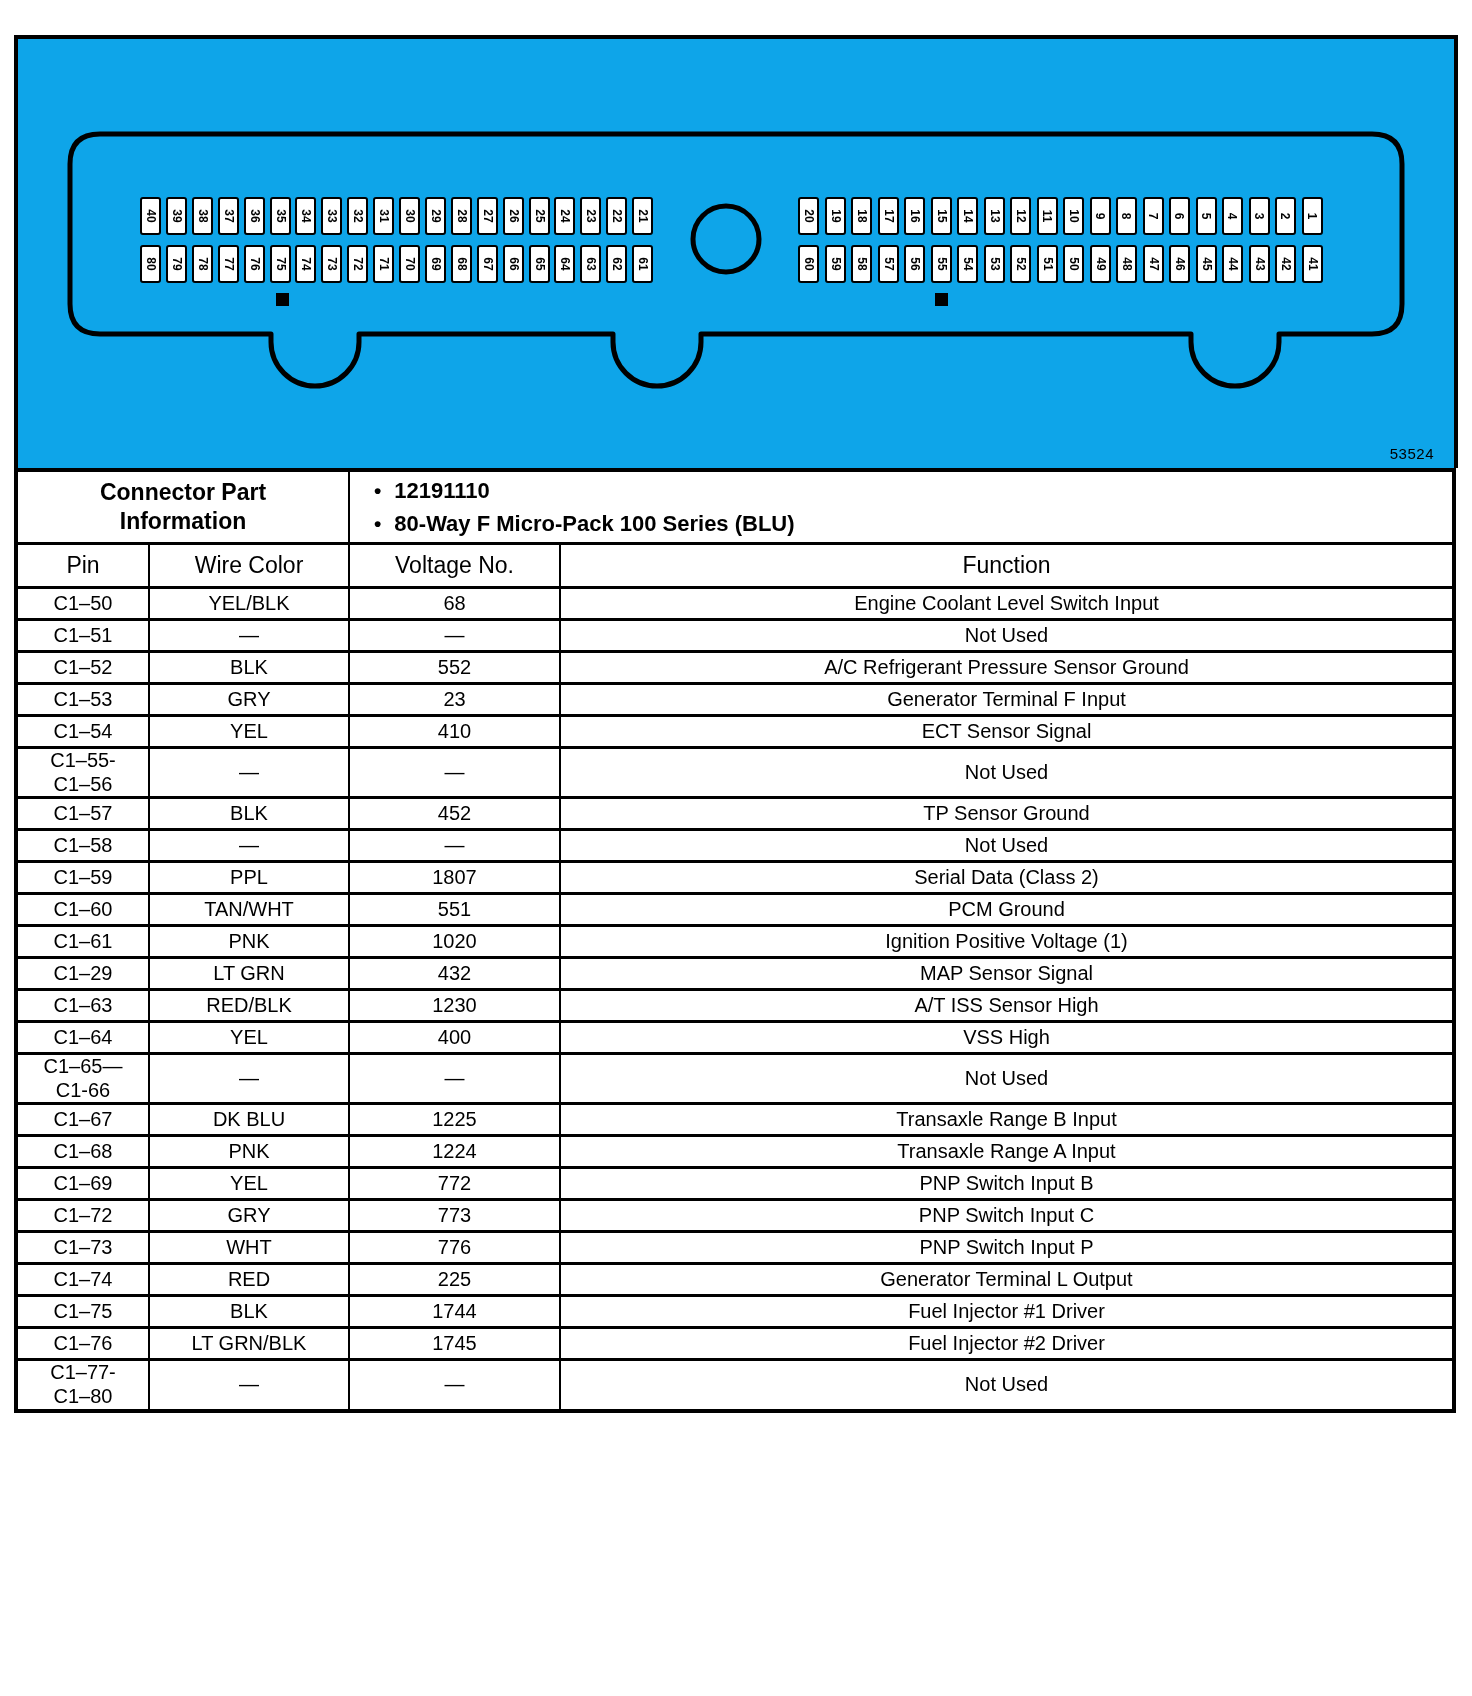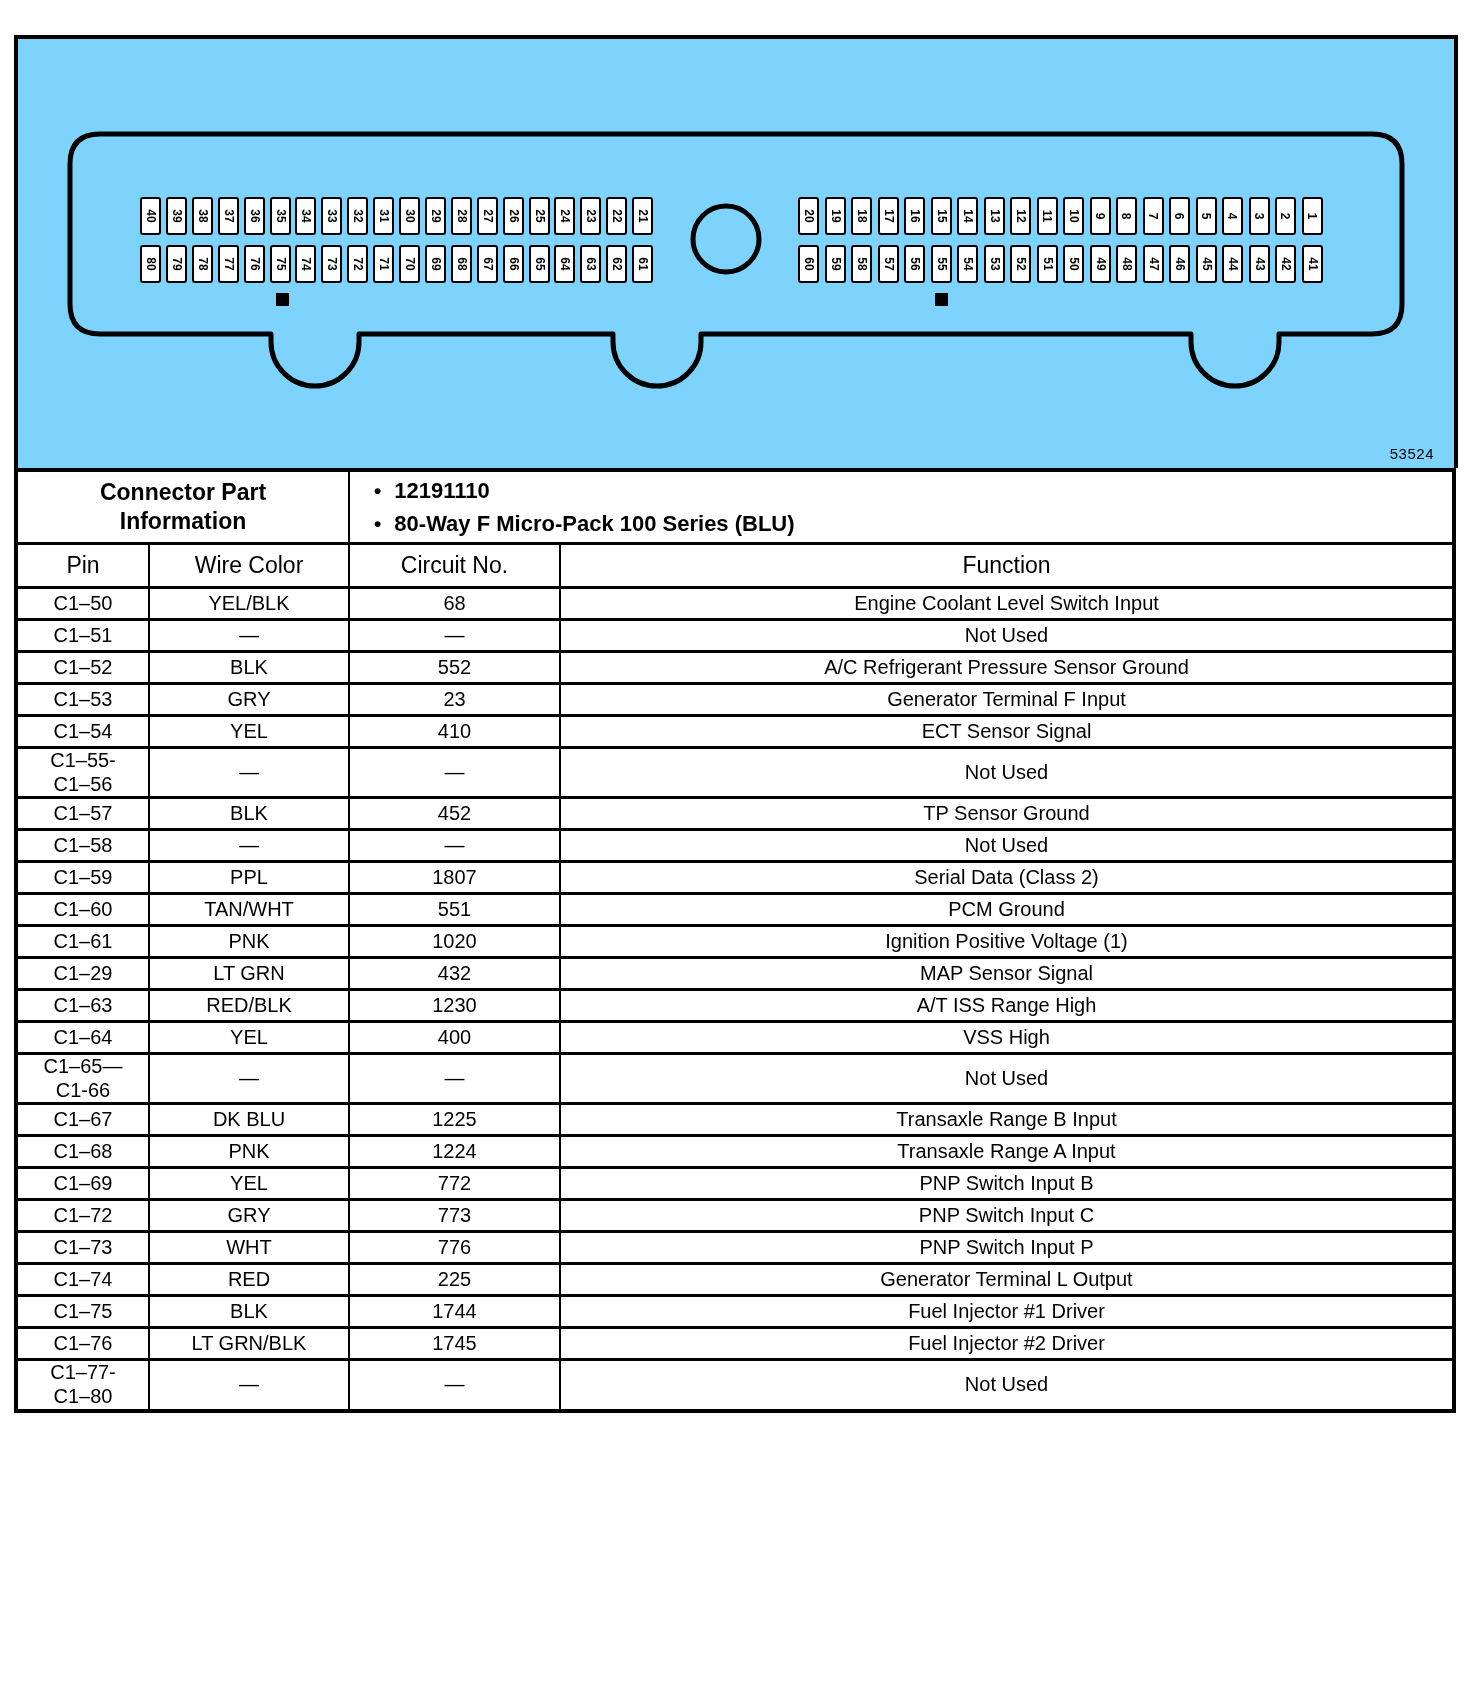--- a/index.html
+++ b/index.html
@@ -7,21 +7,21 @@
     position:relative; width:1472px; height:1696px;
     background:#fff; color:#000;
     font-family:"Liberation Sans", sans-serif;
     overflow:hidden;
   }
 
   
   .figure-box {
     position:absolute; left:14px; top:35px; width:1444px; height:433px;
     border:4px solid #000; border-bottom:none; box-sizing:border-box;
-    background:#7dd3fc;
+    background:#0ea5e9;
     padding-left:26px;
   }
   .figure-box svg { position:absolute; left:0; top:0; }
   .pin-box {
     position:absolute; width:21px; height:38px;
     border:2px solid #000; border-radius:3px; background:#fff;
     box-sizing:border-box;
     display:flex; align-items:center; justify-content:center;
   }
   .pin-box span {
@@ -348,21 +348,21 @@
               <div class="pi-item">
                 <span class="pi-bullet">•</span>
                 <span class="pi-text">80-Way F Micro-Pack 100 Series (BLU)</span>
               </div>
             </div>
         </td>
       </tr>
       <tr>
         <th class="colhead">Pin</th>
         <th class="colhead">Wire Color</th>
-        <th class="colhead">Circuit No.</th>
+        <th class="colhead">Voltage No.</th>
         <th class="colhead">Function</th>
       </tr>
     </tbody>
     <tbody id="pinout-rows">
         <tr class="single">
           <td class="c-pin">C1–50</td>
           <td class="c-wire">YEL/BLK</td>
           <td class="c-circ">68</td>
           <td class="c-func">Engine Coolant Level Switch Input</td>
         </tr>
@@ -430,21 +430,21 @@
         <tr class="single">
           <td class="c-pin">C1–29</td>
           <td class="c-wire">LT GRN</td>
           <td class="c-circ">432</td>
           <td class="c-func">MAP Sensor Signal</td>
         </tr>
         <tr class="single">
           <td class="c-pin">C1–63</td>
           <td class="c-wire">RED/BLK</td>
           <td class="c-circ">1230</td>
-          <td class="c-func">A/T ISS Range High</td>
+          <td class="c-func">A/T ISS Sensor High</td>
         </tr>
         <tr class="single">
           <td class="c-pin">C1–64</td>
           <td class="c-wire">YEL</td>
           <td class="c-circ">400</td>
           <td class="c-func">VSS High</td>
         </tr>
         <tr class="tall">
           <td class="c-pin">C1–65—
 C1-66</td>

